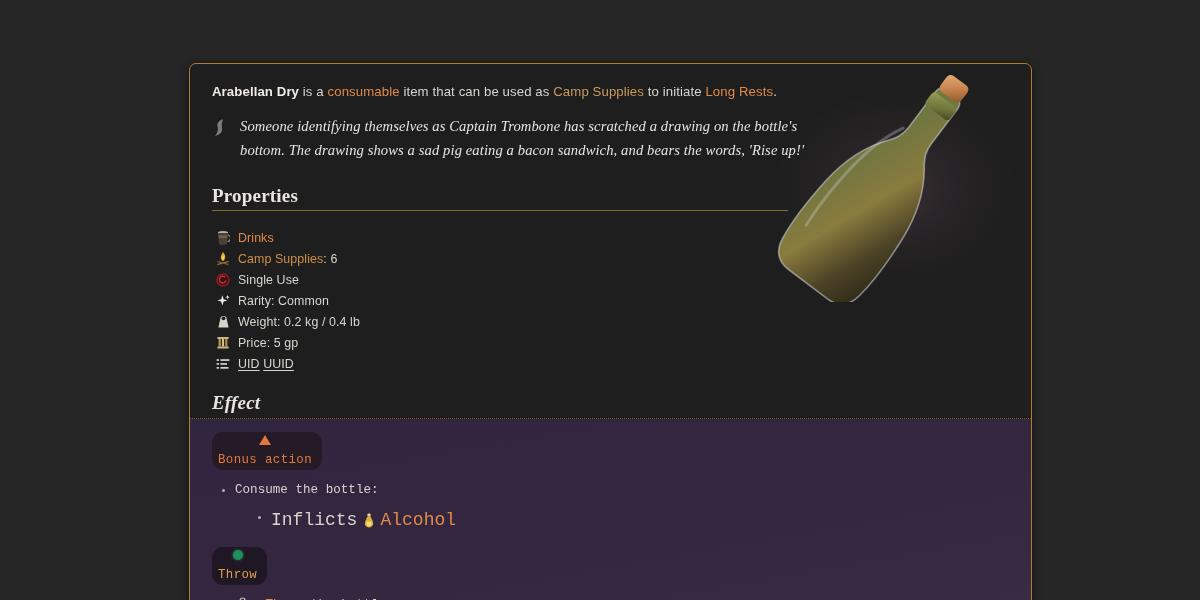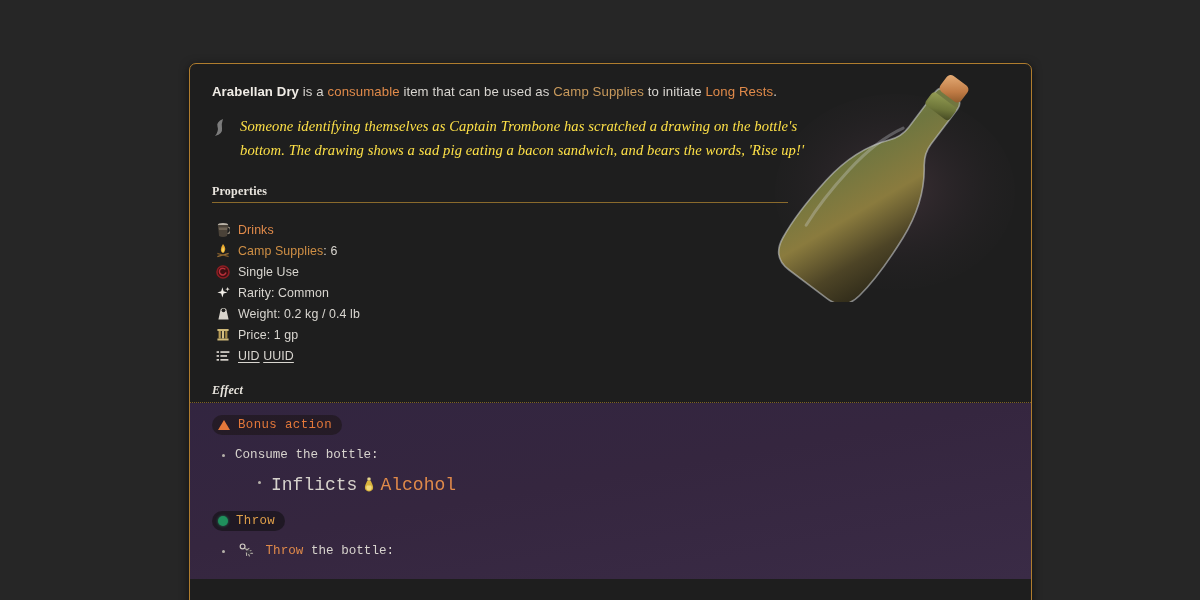--- a/index.html
+++ b/index.html
@@ -61,28 +61,28 @@
     width: 22px;
     margin-right: 6px;
     padding-top: 3px;
     color: #7c7c7c;
   }
   .flavour-text {
     font-family: "Liberation Serif", serif;
     font-style: italic;
     font-size: 14.6px;
     line-height: 1.62;
-    color: #fde047;
+    color: #e5e5e5;
     letter-spacing: .1px;
   }
 
   
   .sec-head {
     font-family: "Liberation Serif", serif;
-    font-size: 12px;
+    font-size: 19px;
     color: #e9e5de;
     letter-spacing: .2px;
     margin: 0;
     line-height: 1.15;
   }
   .sec-head.props { margin: 23px 0 0 0; }
   .rule-solid {
     height: 0; margin-top: 3px;
     border-top: 1px solid #8a6a2c;
     width: 576px;
@@ -129,20 +129,21 @@
 
   .badge {
     display: inline-flex;
     align-items: center;
     gap: 8px;
     font-family: "Liberation Mono", monospace;
     font-size: 12.4px;
     letter-spacing: .4px;
     padding: 3px 10px 3px 6px;
     border-radius: 11px;
+    flex-direction: column;
   }
   .badge.bonus { background: rgba(25,20,18,.55); color: #e4783a; }
   .badge.action { background: rgba(24,20,26,.72); color: #e0a04a; }
 
   .tri {
     width: 0; height: 0;
     border-left: 6px solid transparent;
     border-right: 6px solid transparent;
     border-bottom: 10px solid #e4783a;
   }
@@ -349,21 +350,21 @@
           <span class="prop-ico">
             <svg width="14" height="15" viewBox="0 0 14 15" aria-hidden="true">
               <rect x="1.4" y="2" width="11.2" height="2" fill="#cdb777"></rect>
               <rect x="2.6" y="4" width="2.2" height="7.5" fill="#b89c56"></rect>
               <rect x="5.9" y="4" width="2.2" height="7.5" fill="#d6c083"></rect>
               <rect x="9.2" y="4" width="2.2" height="7.5" fill="#a88c47"></rect>
               <rect x="1.4" y="11.5" width="11.2" height="2" fill="#cdb777"></rect>
             </svg>
           </span>
           <span>Price</span>
-            <span>: 1 gp</span>
+            <span>: 5 gp</span>
         </div>
 
         <div class="prop-row">
           <span class="prop-ico">
             <svg width="14" height="12" viewBox="0 0 14 12" aria-hidden="true">
               <rect x="0.6" y="1.2" width="2.4" height="1.7" fill="#d6d2cb"></rect>
               <rect x="4.4" y="1.2" width="9" height="1.7" fill="#d6d2cb"></rect>
               <rect x="0.6" y="5.1" width="2.4" height="1.7" fill="#d6d2cb"></rect>
               <rect x="4.4" y="5.1" width="6.6" height="1.7" fill="#d6d2cb"></rect>
               <rect x="0.6" y="9.0" width="2.4" height="1.7" fill="#d6d2cb"></rect>

